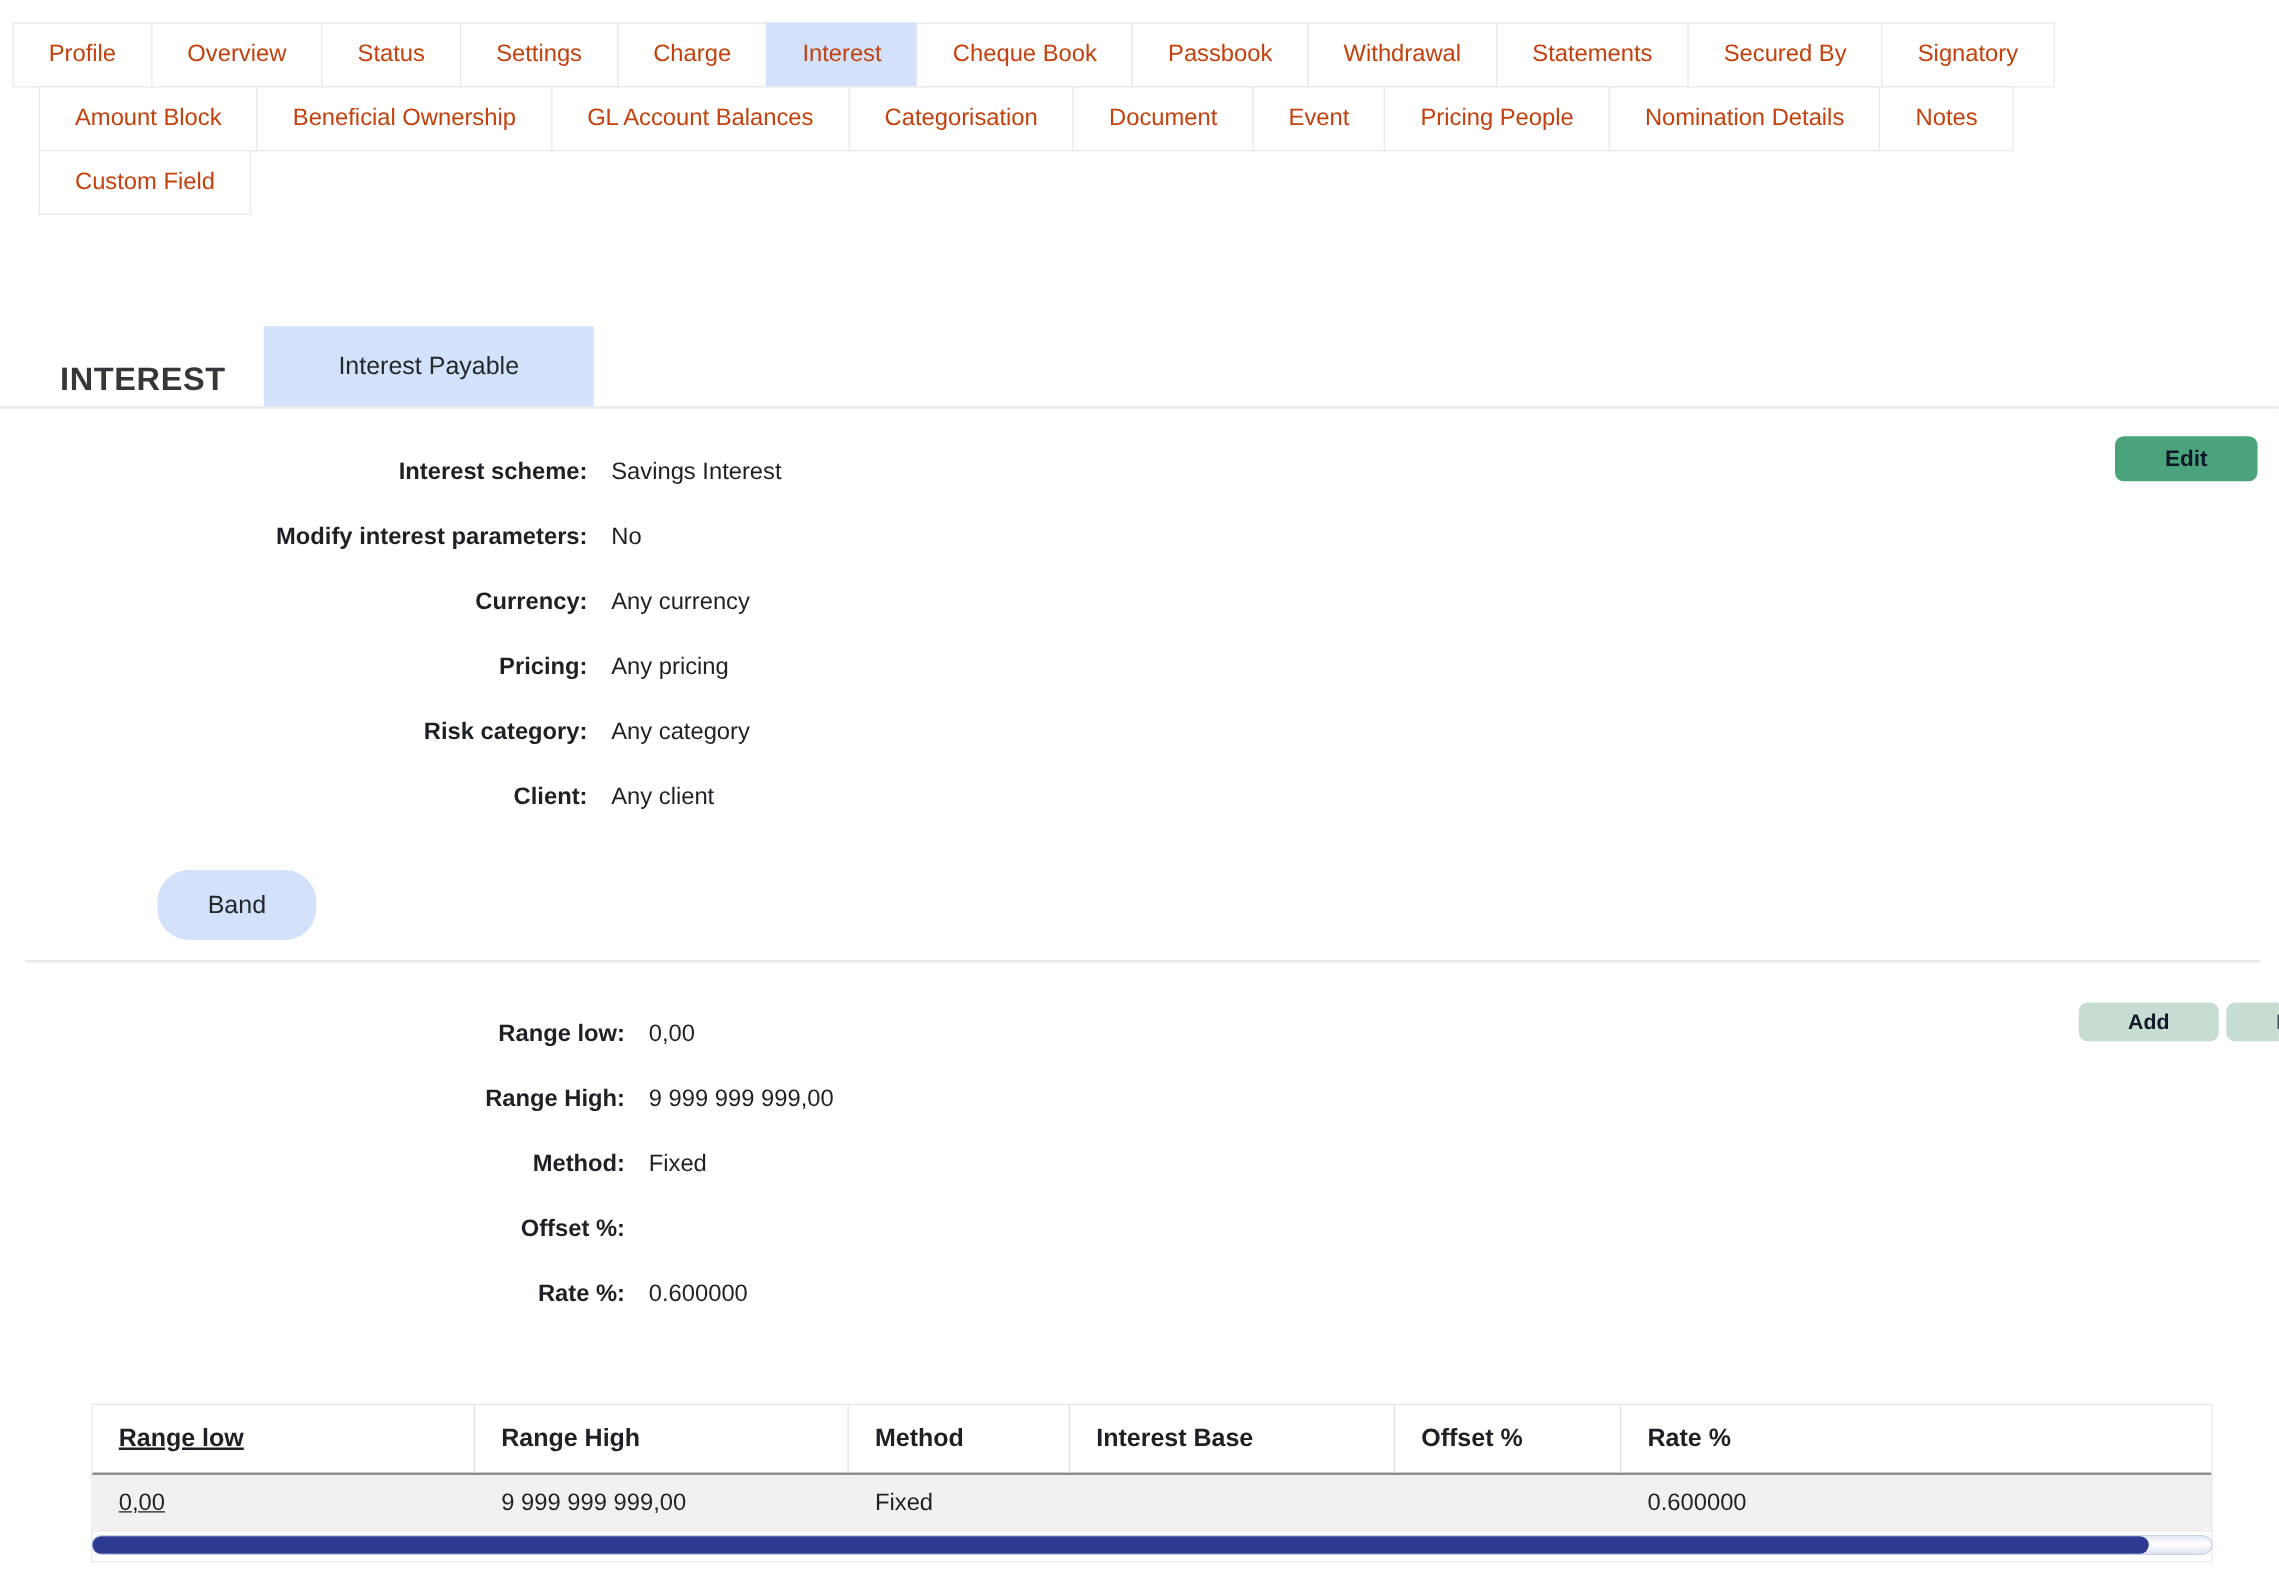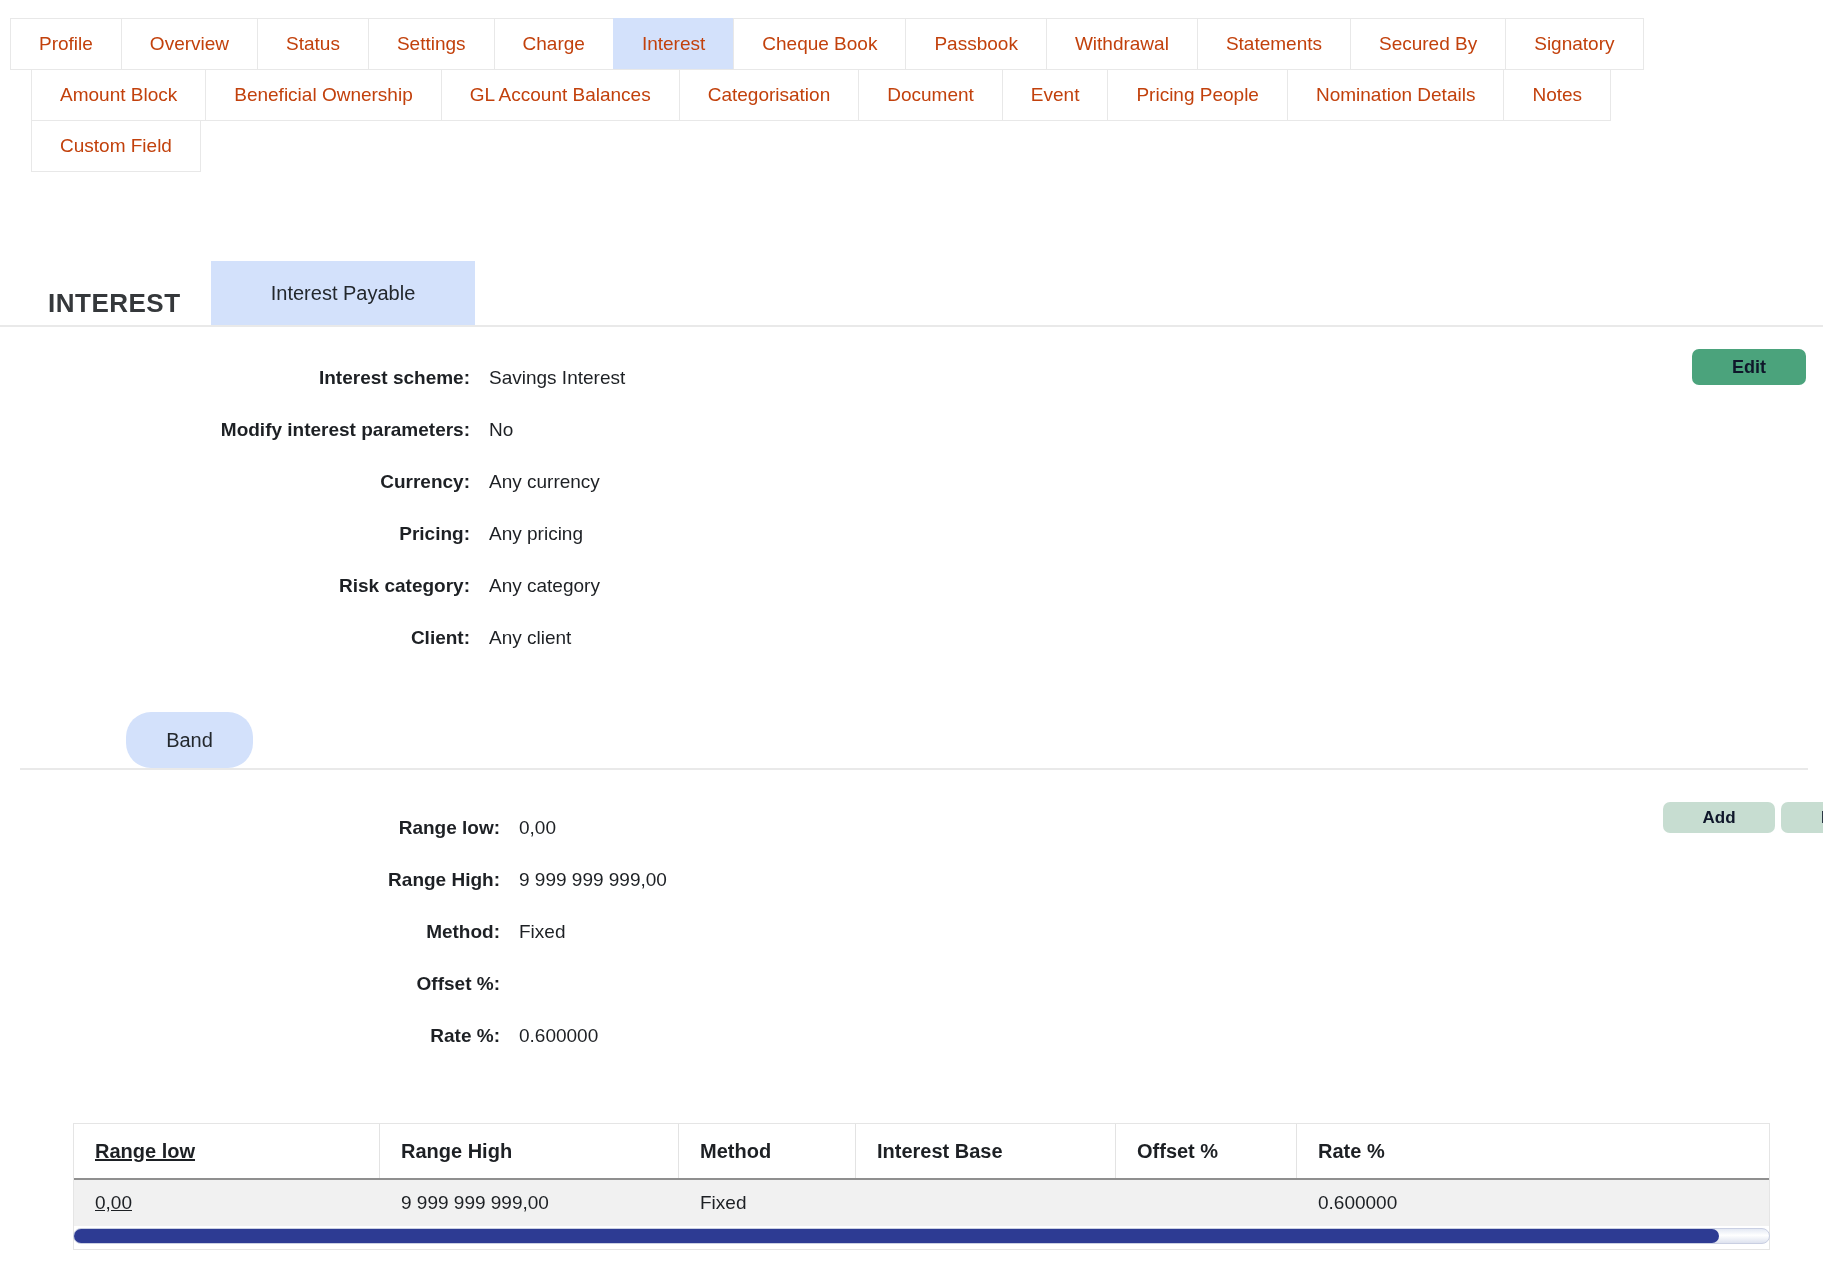--- a/index.html
+++ b/index.html
@@ -30,21 +30,21 @@
   
   .page-title{
     position:absolute;left:48px;top:290px;font-size:26px;line-height:1;
     color:#35383b;letter-spacing:.5px;
   }
   .subtab{
     position:absolute;display:flex;align-items:center;justify-content:center;
     background:var(--blue-sel);font-size:20px;color:#23282d;cursor:pointer;
   }
   .subtab.interest-payable{left:211px;top:261px;width:264px;height:64px;}
-  .subtab.band{left:126px;top:712px;width:127px;height:56px;border-radius:25px;}
+  .subtab.band{left:126px;top:696px;width:127px;height:56px;border-radius:25px;}
   .divider{position:absolute;height:2px;background:#e9e9e9;}
   .divider.d1{left:0;top:325px;width:1823px;}
   .divider.d2{left:20px;top:768px;width:1788px;}
   
   .form-rows{position:absolute;left:0;width:1000px;}
   .form-rows.details{top:352px;}
   .form-rows.band-form{top:802px;}
   .form-row{display:flex;align-items:center;height:52px;}
   .flabel{font-weight:bold;font-size:19px;text-align:right;}
   .details .flabel{width:470px;}

